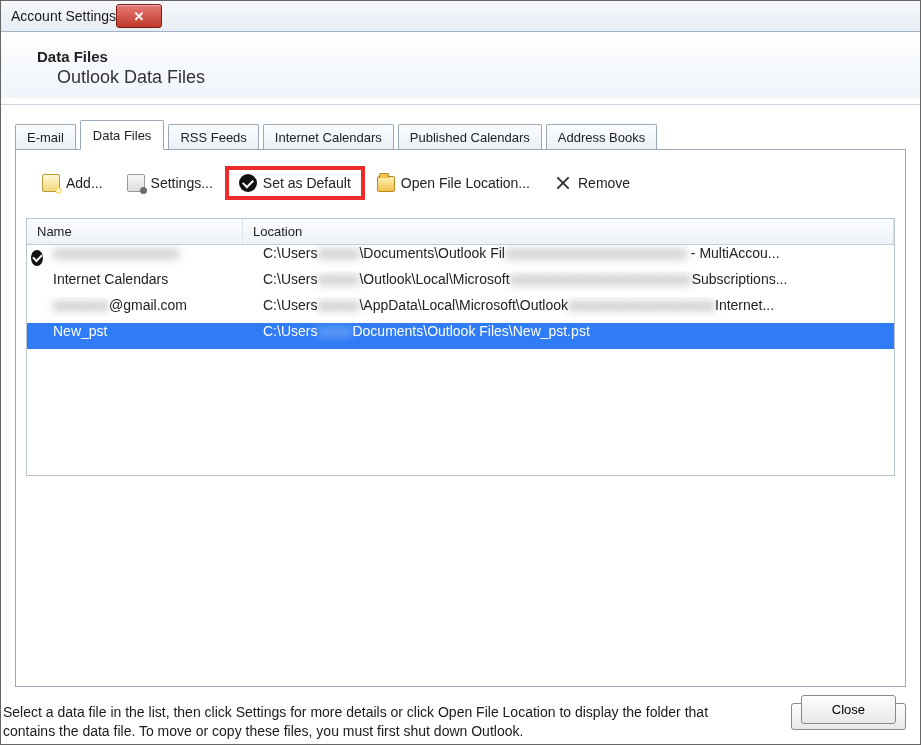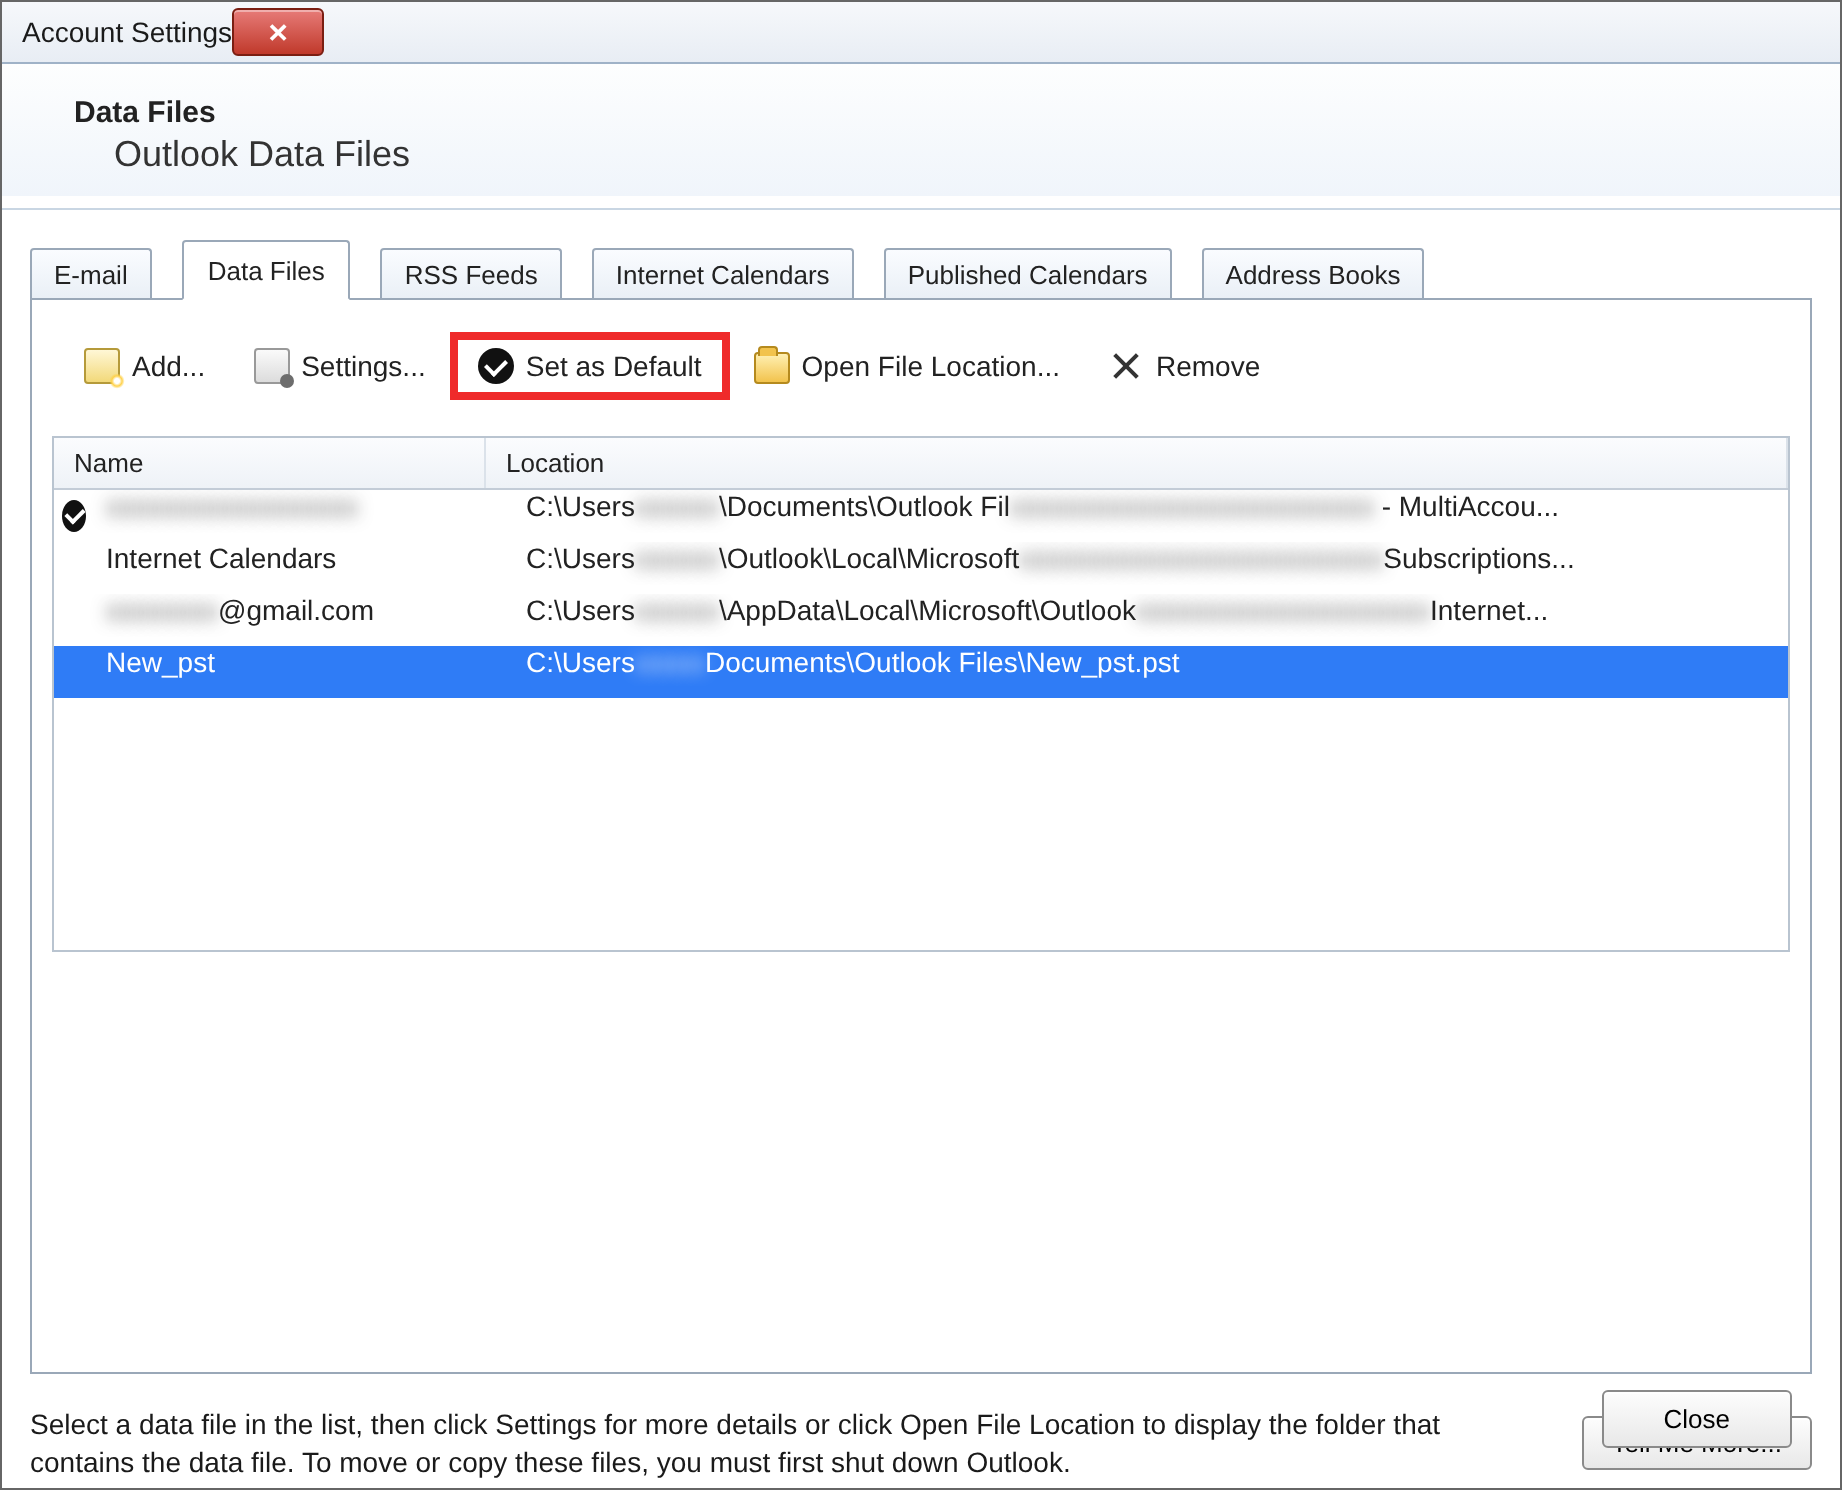--- a/index.html
+++ b/index.html
@@ -9,21 +9,21 @@
   .titlebar .title{font-size:14px;color:#1a1a1a}
   .closebtn{width:44px;height:22px;border-radius:3px;background:linear-gradient(#e77b78,#c0392b);border:1px solid #7a1e12;display:flex;align-items:center;justify-content:center;color:#fff;font-weight:bold;font-size:12px;box-shadow:0 1px 0 rgba(255,255,255,.4) inset}
   .closebtn span{font-size:13px;line-height:1}
   
   .header{padding:16px 28px 10px 36px;background:linear-gradient(#fdfefe,#f0f5fb)}
   .header .h1{font-weight:bold;font-size:15px;margin-bottom:2px}
   .header .h2{font-size:18px;color:#333;margin-left:20px}
   .sep{height:1px;background:#c9d6e3;margin:6px 0 0 0}
   
   .tabstrip{display:flex;align-items:flex-end;padding:14px 14px 0 14px;position:relative}
-  .tab{padding:5px 11px 5px 11px;border:1px solid #9aa8b8;border-bottom:none;background:linear-gradient(#fafcff,#e9eff6);margin-right:15px;font-size:13px;color:#222;border-radius:2px 2px 0 0;cursor:pointer;position:relative;top:1px}
+  .tab{padding:5px 11px 5px 11px;border:1px solid #9aa8b8;border-bottom:none;background:linear-gradient(#fafcff,#e9eff6);margin-right:4px;font-size:13px;color:#222;border-radius:2px 2px 0 0;cursor:pointer;position:relative;top:1px}
   .tab.active{background:#fff;border-bottom:1px solid #fff;z-index:3;padding:7px 12px 6px}
   .tabcontent{border:1px solid #9aa8b8;margin:0 14px;background:#fff;position:relative;z-index:1;padding:16px 10px 10px 10px;height:538px;box-sizing:border-box}
   
   .toolbar{display:flex;align-items:center;gap:0;margin-bottom:18px;padding-left:4px}
   .tbtn{display:flex;align-items:center;gap:6px;padding:6px 10px;font-size:14px;cursor:pointer;border:2px solid transparent}
   .tbtn .ico{width:18px;height:18px;display:flex;align-items:center;justify-content:center}
   .highlight{border:4px solid #ef2a2a !important;padding:4px 10px}
   
   .ico-add{width:16px;height:16px;background:linear-gradient(#fff7d6,#f2d97a);border:1px solid #b59a3a;border-radius:2px;position:relative}
   .ico-add::after{content:"";position:absolute;width:9px;height:9px;right:-4px;bottom:-4px;background:radial-gradient(circle,#fff 20%,#ffd24d 40%,transparent 60%);border-radius:50%}
@@ -47,21 +47,21 @@
   .row .cell{padding:0 10px;white-space:nowrap;overflow:hidden;text-overflow:ellipsis}
   .cell-icon{width:12px;flex:0 0 12px;padding:0 0 0 4px !important;display:flex;align-items:center;justify-content:center}
   .cell-name{width:190px;flex:0 0 190px}
   .cell-loc{flex:1}
   .row.selected{background:#2f7cf6;color:#fff}
   .blurred{color:transparent;text-shadow:0 0 8px rgba(80,80,80,.9)}
   .rowcheck{width:16px;height:16px;border-radius:50%;background:#111;display:flex;align-items:center;justify-content:center}
   .rowcheck::after{content:"";width:7px;height:4px;border-left:2px solid #fff;border-bottom:2px solid #fff;transform:rotate(-45deg);margin-top:-2px}
   .listbody{height:230px;overflow:hidden;background:#fff}
   
-  .helprow{display:flex;align-items:center;justify-content:space-between;margin:16px 14px 0 14px;gap:18px}
+  .helprow{display:flex;align-items:flex-start;justify-content:space-between;margin:16px 14px 0 2px;gap:18px}
   .helptext{font-size:14px;color:#1a1a1a;line-height:1.35;max-width:720px}
   .wbtn{background:linear-gradient(#fdfdfd,#e8e8e8);border:1px solid #8a8a8a;border-radius:3px;padding:5px 14px;font-size:13px;cursor:pointer;box-shadow:0 1px 0 #fff inset;white-space:nowrap}
   
   .footer{position:absolute;right:24px;bottom:20px}
   .footer .wbtn{padding:6px 30px}
 </style>
 </head>
 <body>
 
 <div class="window">

